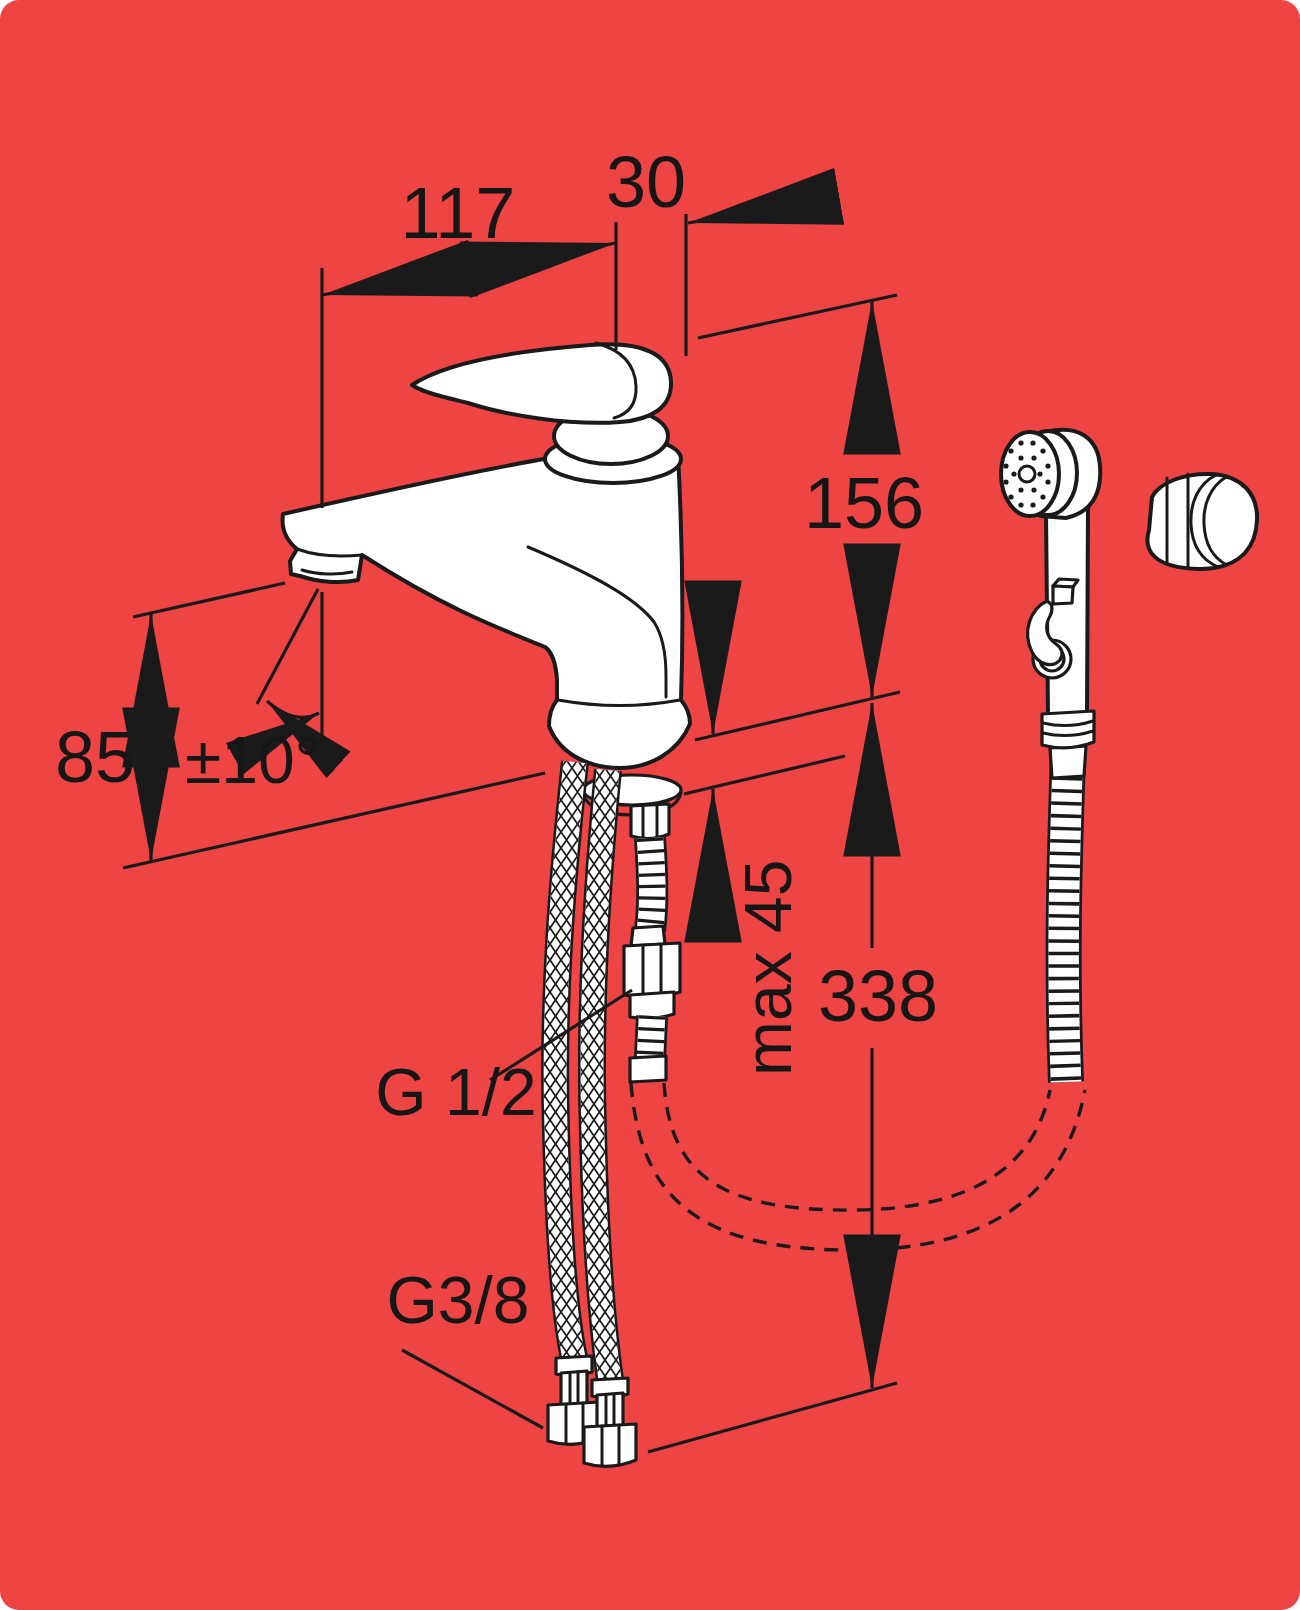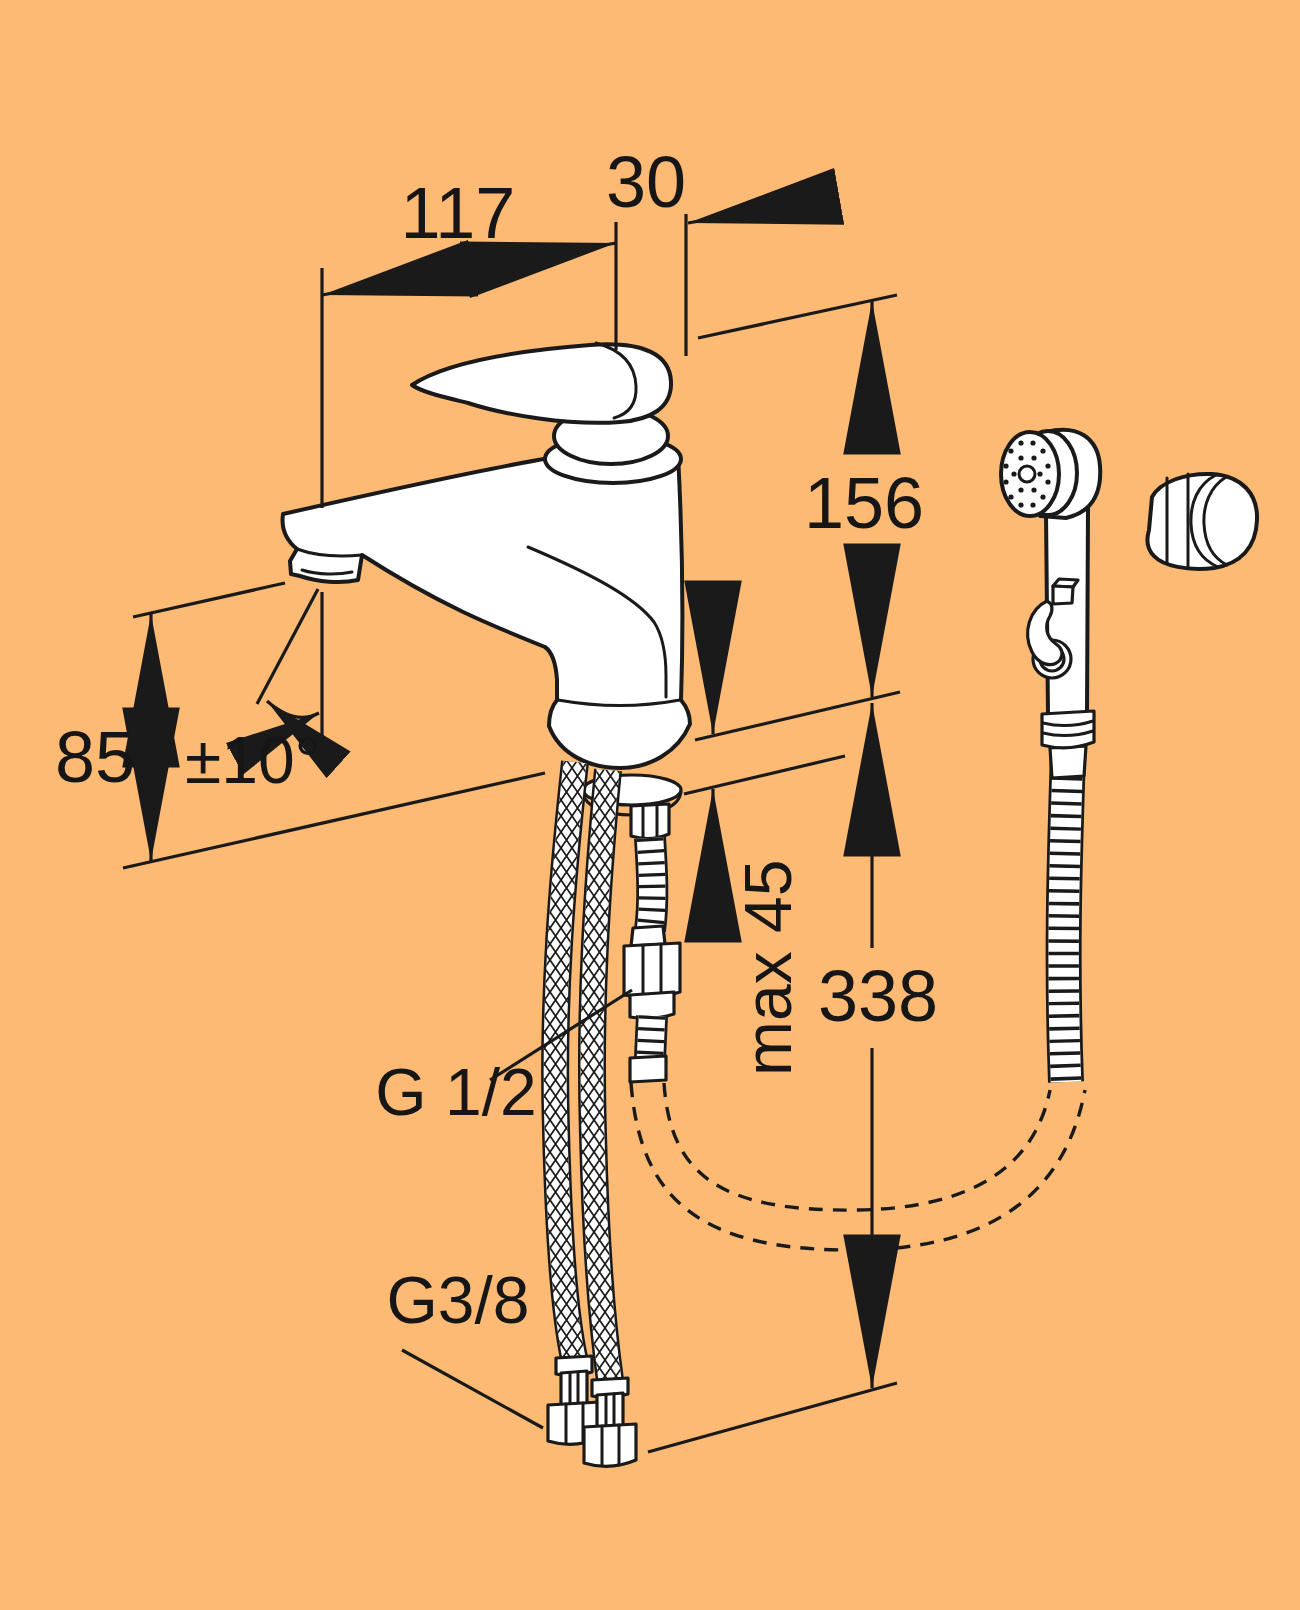--- a/index.html
+++ b/index.html
@@ -1,16 +1,16 @@
 <!DOCTYPE html>
 <html><head>
 <meta charset="utf-8">
 <style>
   html,body{margin:0;padding:0;background:#ffffff;}
-  .stage{width:1300px;height:1610px;position:relative;background:#fdba74;overflow:hidden;}
+  .stage{width:1300px;height:1610px;position:relative;background:#ef4444;overflow:hidden;border-radius:19px;}
   svg{display:block;}
   .t{font-family:"Liberation Sans","DejaVu Sans",sans-serif;fill:#161616;}
   .dim-num{font-size:72px;}
   .dim-sm{font-size:66px;}
   .ln2{fill:none;stroke:#1a1a1a;stroke-width:3;stroke-linecap:round;stroke-linejoin:round;}
   .fw{fill:#ffffff;stroke:#1a1a1a;stroke-width:4;stroke-linejoin:round;}
   .fw2{fill:#ffffff;stroke:#1a1a1a;stroke-width:3.2;stroke-linejoin:round;}
   .dl{fill:none;stroke:#1a1a1a;stroke-width:3.2;stroke-linecap:butt;}
   .hidden-hose{fill:none;stroke:#1a1a1a;stroke-width:3.4;stroke-dasharray:14 10;stroke-linecap:butt;}
   .dot{fill:#1a1a1a;stroke:none;}

